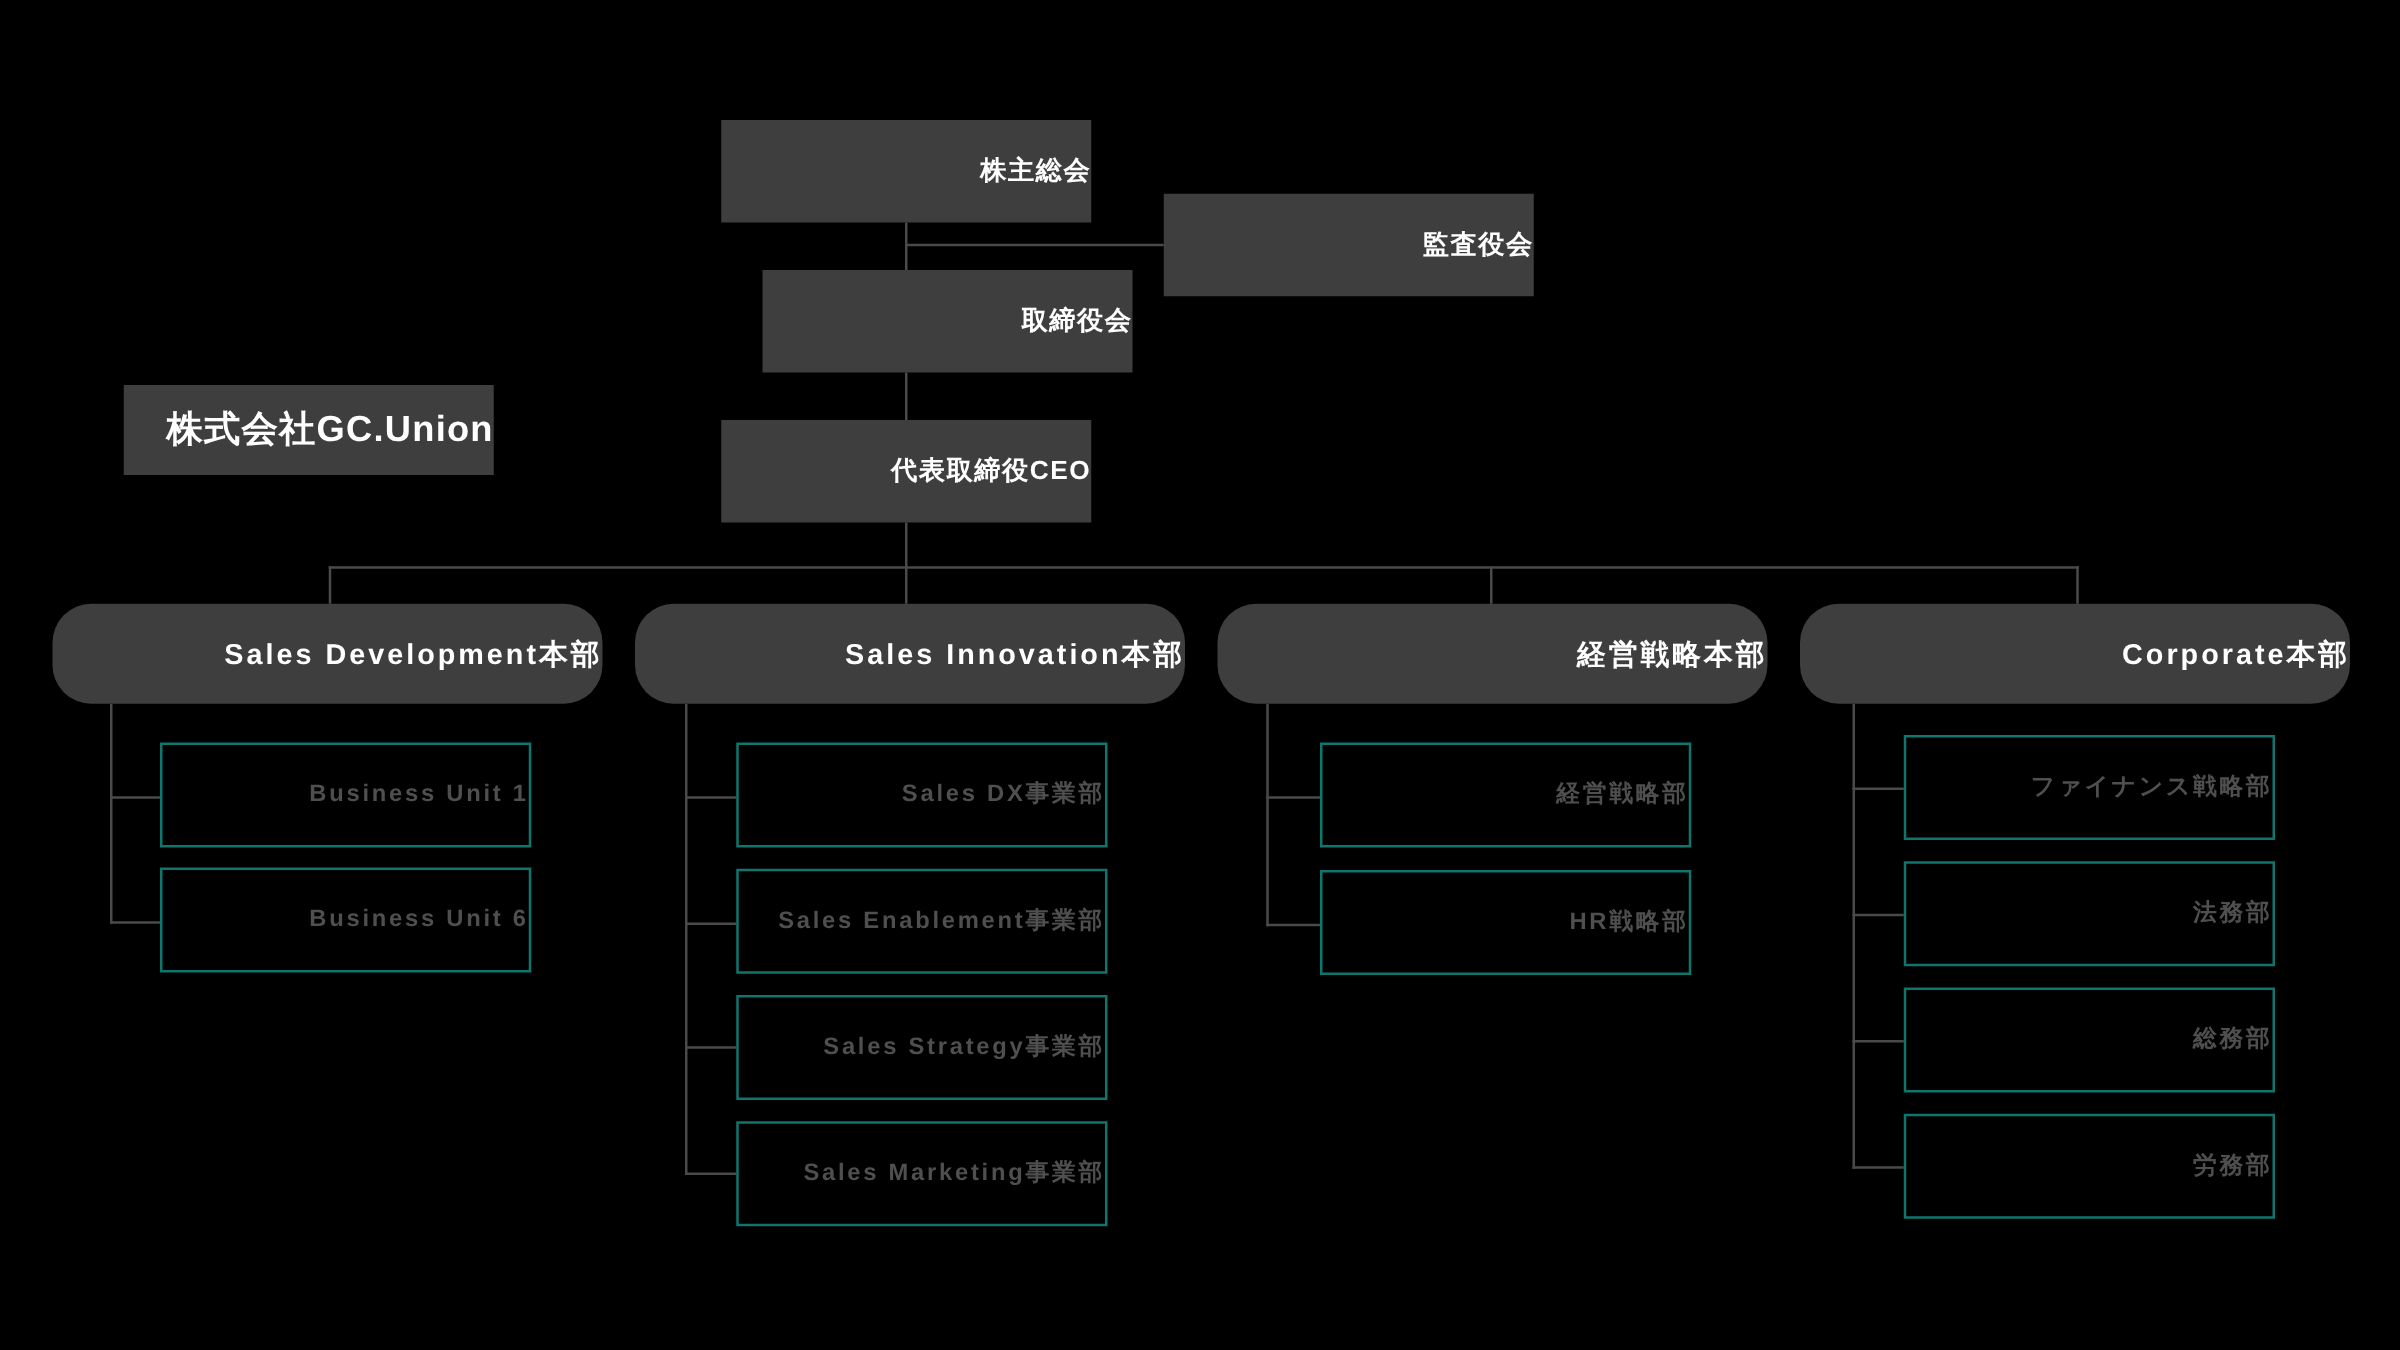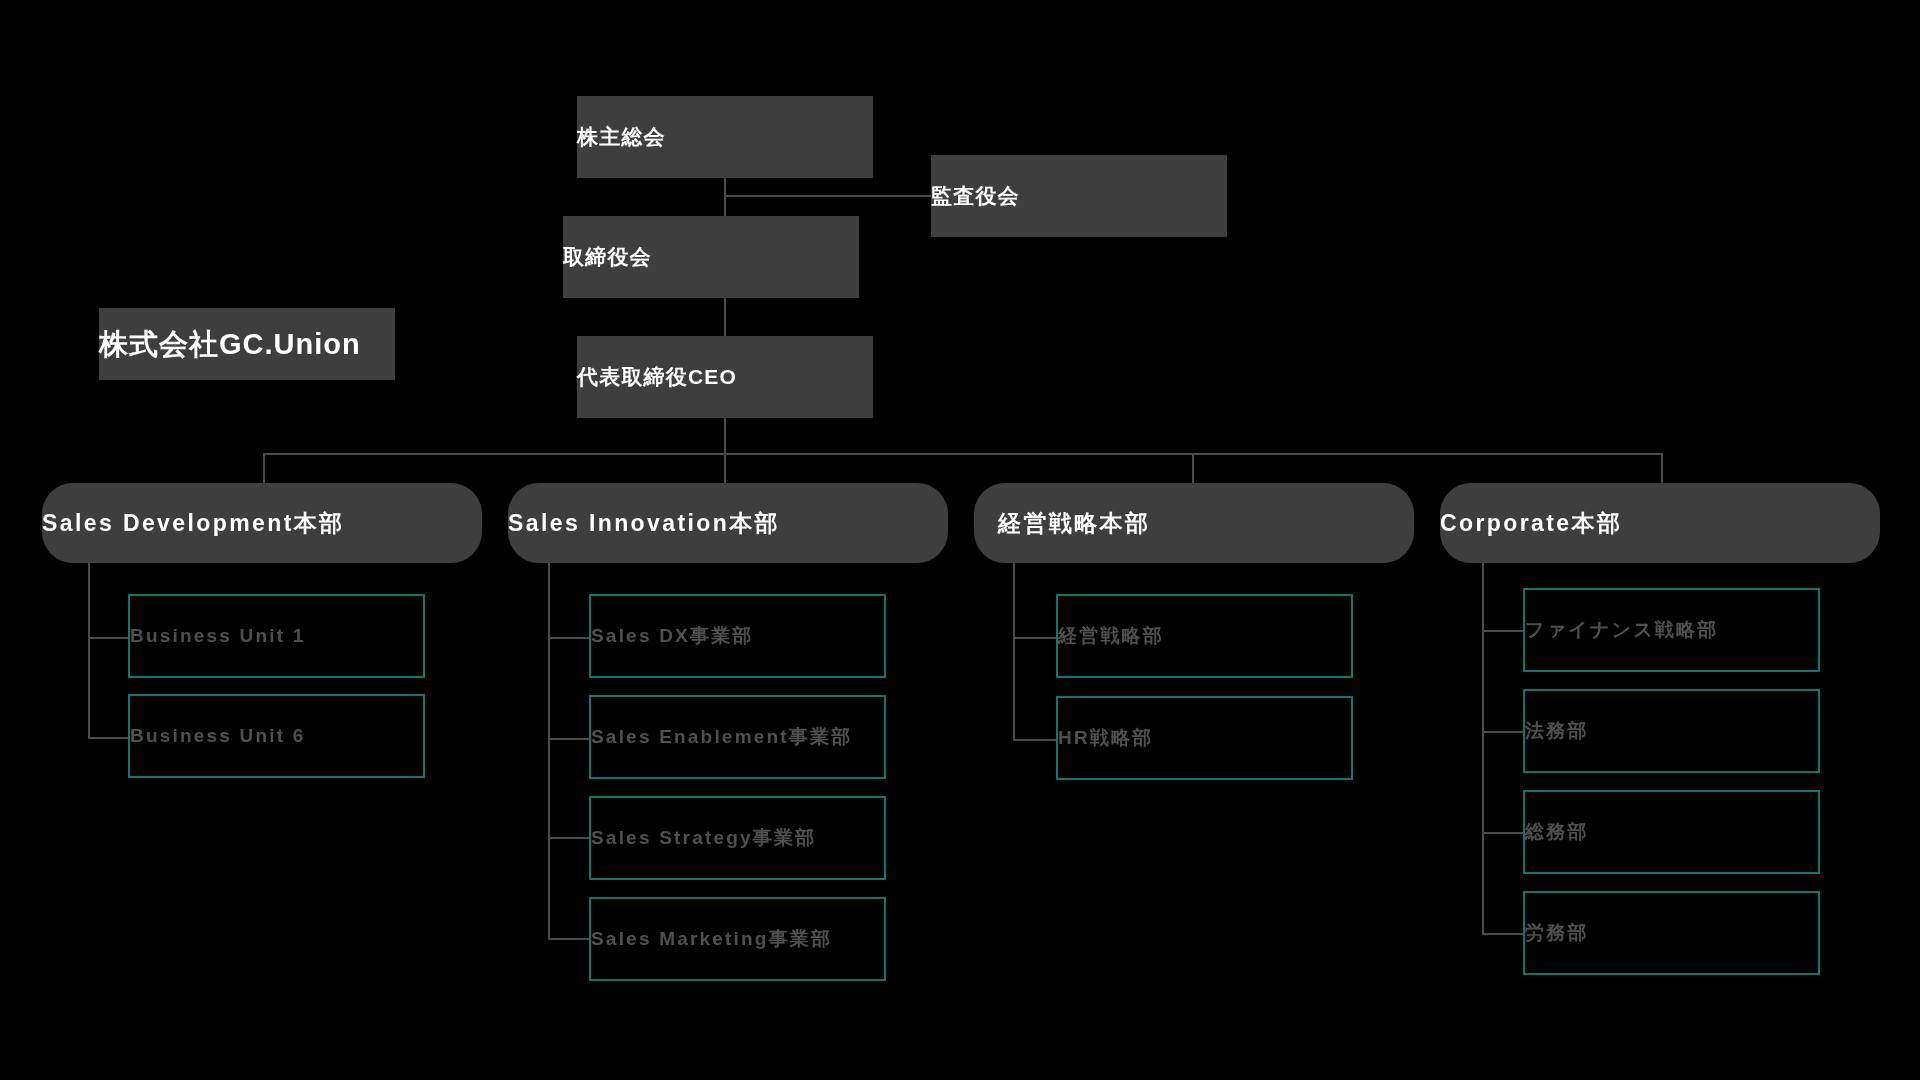--- a/index.html
+++ b/index.html
@@ -18,21 +18,21 @@
     background: #000000;
     overflow: hidden;
   }
 
   
   .box {
     position: absolute;
     box-sizing: border-box;
     display: flex;
     align-items: center;
-    justify-content: flex-start;
+    justify-content: flex-end;
     text-align: center;
     line-height: 1.25;
   }
 
   
   .box.solid {
     background: #3e3e3e;
     color: #ffffff;
     font-weight: 700;
   }
@@ -98,21 +98,21 @@
   <div class="line h" style="left:1482px; top:933px; width:42px;"></div>
 
   <div class="box solid t-gov" style="left:577px; top:96px; width:296px; height:82px;">
     <span>株主総会</span>
   </div>
 
   <div class="box solid t-gov" style="left:931px; top:155px; width:296px; height:82px;">
     <span>監査役会</span>
   </div>
 
-  <div class="box solid t-gov" style="left:563px; top:216px; width:296px; height:82px;">
+  <div class="box solid t-gov" style="left:610px; top:216px; width:296px; height:82px;">
     <span>取締役会</span>
   </div>
 
   <div class="box solid t-company" style="left:99px; top:281px; width:296px; height:72px;">
     <span>株式会社GC.Union</span>
   </div>
 
   <div class="box solid t-gov" style="left:577px; top:336px; width:296px; height:82px;">
     <span>代表取締役CEO</span>
   </div>

